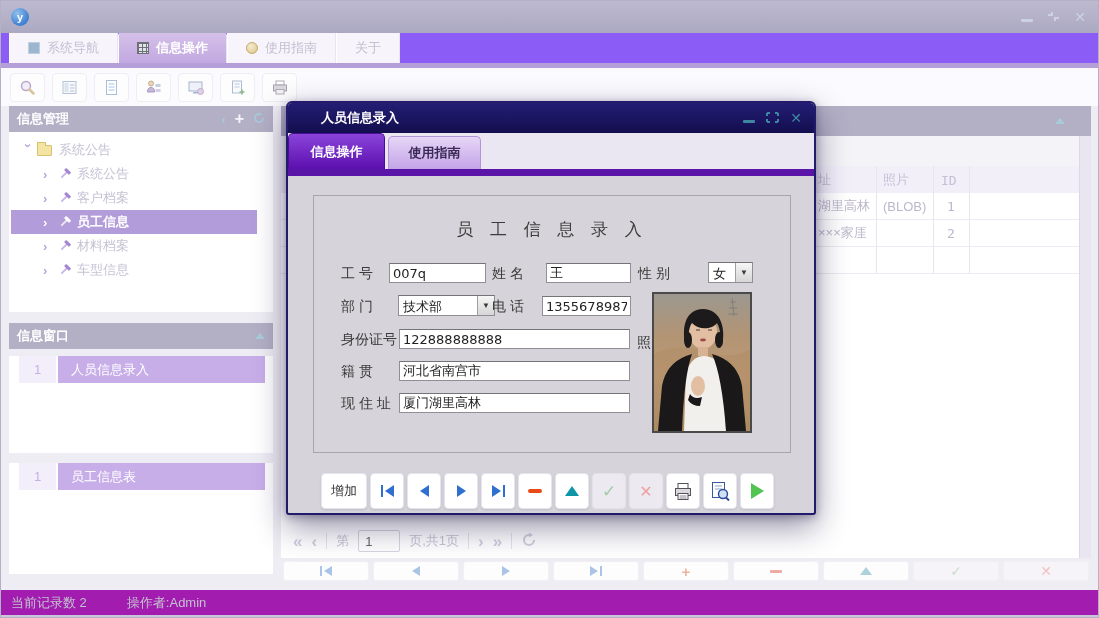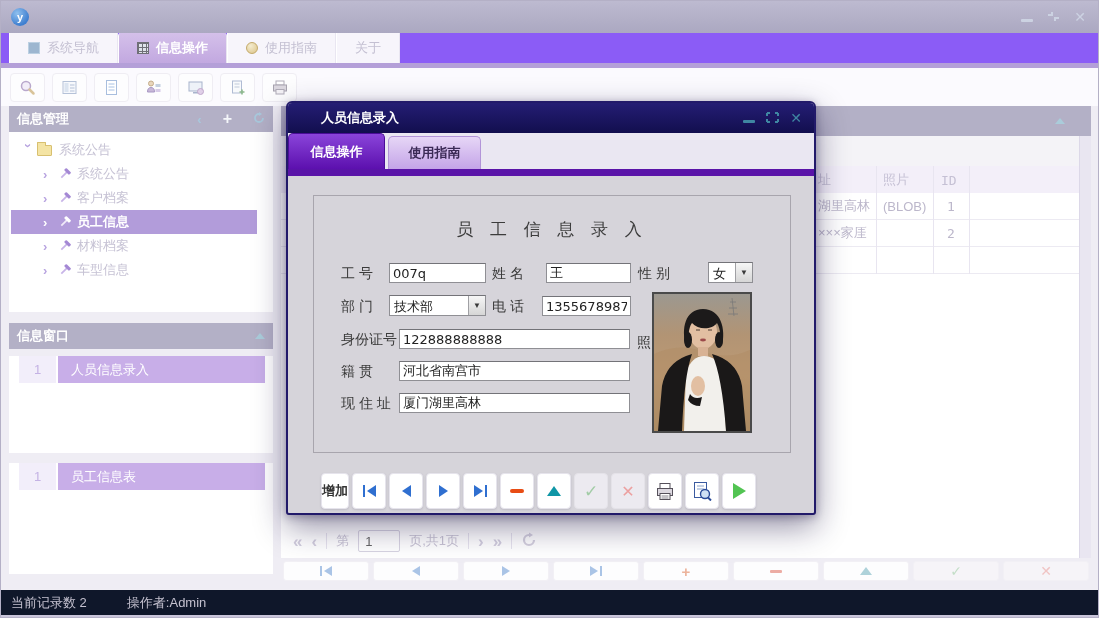--- a/index.html
+++ b/index.html
@@ -29,21 +29,21 @@
   .ic-clock { width:12px; height:12px; border-radius:50%; background:radial-gradient(circle at 35% 30%, #f4ecd0, #dcc488); border:1px solid #c4aa6a; }
   .accent-line { position:absolute; left:0; top:62px; width:1099px; height:5px; background:#b49fd8; }
 
   
   .toolbar { position:absolute; left:0; top:67px; width:1099px; height:38px; background:#fbfafe; display:flex; align-items:center; gap:7px; padding-left:9px; }
   .tbtn { width:35px; height:29px; background:#fdfdfe; border:1px solid #efedf3; border-radius:4px; display:flex; align-items:center; justify-content:center; }
 
   
   .sidebar { position:absolute; left:8px; top:105px; width:264px; height:480px; }
   .phead { height:26px; background:#b3b0c6; color:#fff; font-weight:bold; font-size:13px;
-    display:flex; align-items:center; padding:0 8px;gap:12px; }
+    display:flex; align-items:center; padding:0 8px; }
   .phead .sp { flex:1; }
   .phead .hic { color:#a8c8dc; font-size:13px; line-height:1; margin-left:9px; }
   .phead .hic.plus { color:#f4f6fa; font-size:16px; font-weight:bold; }
   .tri-up { width:0; height:0; border-left:5px solid transparent; border-right:5px solid transparent; border-bottom:6px solid #aaccda; margin-left:9px; }
   .tree { background:#fff; height:180px; padding-top:6px; font-size:13px; }
   .trow { height:24px; display:flex; align-items:center; color:#c6c2d4; margin:0 16px 0 2px; }
   .trow.lvl1 { padding-left:10px; } .trow.lvl2 { padding-left:32px; }
   .trow.selected { background:#b29cda; color:#fff; font-weight:bold; }
   .chev { color:#b8a4e0; font-size:13px; font-weight:bold; width:14px; display:inline-block; }
   .chev.open { transform:rotate(90deg); }
@@ -81,21 +81,21 @@
   .ftri-r { width:0; height:0; border-top:5px solid transparent; border-bottom:5px solid transparent; border-left:8px solid #aac4e6; }
   .ftri-l { width:0; height:0; border-top:5px solid transparent; border-bottom:5px solid transparent; border-right:8px solid #aac4e6; }
   .fbar { width:2px; height:10px; background:#aac4e6; }
   .fplus { color:#ecb49c; font-size:15px; font-weight:bold; line-height:1; }
   .fminus { width:12px; height:3px; background:#ecaca4; border-radius:1px; }
   .ftri-u { width:0; height:0; border-left:6px solid transparent; border-right:6px solid transparent; border-bottom:8px solid #aed2da; }
   .fcheck { color:#c4dec8; font-size:14px; font-weight:bold; }
   .fcross { color:#f0c4c4; font-size:14px; font-weight:bold; }
 
   
-  .statusbar { position:absolute; left:0; top:588px; width:1099px; height:26px; background:#0f172a; border-top:1px solid #f0eef4;
+  .statusbar { position:absolute; left:0; top:588px; width:1099px; height:26px; background:#a21caf; border-top:1px solid #f0eef4;
     display:flex; align-items:center; color:#c4c1cf; font-size:13px; }
   .statusbar span { margin-left:40px; } .statusbar span:first-child { margin-left:10px; }
   .bottom-strip { position:absolute; left:0; top:614px; width:1099px; height:4px; background:#c9c5da; }
 
   
   .dialog { position:absolute; left:285px; top:100px; width:530px; height:414px; border:2px solid #221a6a; border-radius:6px 6px 3px 3px;
     box-shadow:0 12px 32px rgba(20,10,60,.45), 0 2px 8px rgba(20,10,60,.3); background:#d6d4da; }
   .dtitle { height:30px; background:linear-gradient(#241d74,#120e4e); border-radius:4px 4px 0 0; display:flex; align-items:center; }
   .dtitle .t { margin-left:33px; color:#fff; font-weight:bold; font-size:13px; }
   .dctrl { position:absolute; right:12px; top:0; height:30px; display:flex; align-items:center; gap:11px; }
@@ -114,21 +114,21 @@
   .finput { position:absolute; height:20px; border:1px solid #8f8f94; border-top-color:#737378; background:#fff; font-size:13px; padding:0 3px; color:#222; font-family:"DejaVu Sans","Liberation Sans",sans-serif; }
   .fselect { position:absolute; height:21px; background:#fff; border:1px solid #8f8f94; border-top-color:#737378; display:flex; }
   .fselect .val { flex:1; font-size:13px; color:#222; padding:2px 0 0 4px; }
   .fselect .db { width:17px; background:linear-gradient(#f6f6f6,#d6d6d6); border-left:1px solid #a0a0a4; display:flex; align-items:center; justify-content:center; color:#3a3a3a; font-size:8px; }
   .photo { position:absolute; left:338px; top:96px; width:100px; height:141px; border:2px solid #4a4a4a; }
   .photo-label { position:absolute; left:323px; top:138px; color:#3a3a3a; font-size:14px; }
 
   .dbuttons { position:absolute; left:33px; top:297px; display:flex; gap:3px; }
   .dbtn { width:34px; height:36px; background:#fff; border:1px solid #e6e4ec; border-radius:4px; box-shadow:0 1px 2px rgba(120,115,140,.25);
     display:flex; align-items:center; justify-content:center; gap:2px; font-size:13px; color:#333; }
-  .dbtn.wide { width:28px;font-weight:bold; }
+  .dbtn.wide { width:46px; }
   .dbtn.disabled { background:#eceaf0; border-color:#e4e2e8; box-shadow:none; }
   .tri-rb { width:0; height:0; border-top:6px solid transparent; border-bottom:6px solid transparent; border-left:9px solid #2f6fd0; }
   .tri-lb { width:0; height:0; border-top:6px solid transparent; border-bottom:6px solid transparent; border-right:9px solid #2f6fd0; }
   .barb { width:2px; height:12px; background:#2f6fd0; }
   .dminus { width:14px; height:4px; background:#e84c14; border-radius:2px; }
   .dtri-u { width:0; height:0; border-left:7px solid transparent; border-right:7px solid transparent; border-bottom:10px solid #0f96a6; }
   .dcheck-dis { color:#a2cca6; font-size:17px; font-weight:bold; }
   .dcross-dis { color:#eca0a0; font-size:16px; font-weight:bold; }
   .dplay { width:0; height:0; border-top:8px solid transparent; border-bottom:8px solid transparent; border-left:13px solid #52c452; }
 </style>
@@ -449,21 +449,21 @@
         <input class="finput" style="left: 75px; top: 67px; width: 97px;" value="007q">
         <span class="flabel" style="left:178px; top:69px;">姓 名</span>
         <input class="finput" style="left: 232px; top: 67px; width: 85px;" value="王">
         <span class="flabel" style="left:324px; top:69px;">性 别</span>
         <div class="fselect" style="left:394px; top:66px; width:45px;">
           <span class="val">女</span>
           <span class="db">▼</span>
         </div>
 
         <span class="flabel" style="left:27px; top:102px;">部 门</span>
-        <div class="fselect" style="left:75px; top:99px; width:97px;">
+        <div class="fselect" style="left:84px; top:99px; width:97px;">
           <span class="val">技术部</span>
           <span class="db">▼</span>
         </div>
         <span class="flabel" style="left:178px; top:102px;">电 话</span>
         <input class="finput" style="left: 228px; top: 100px; width: 89px;" value="13556789876">
 
         <span class="flabel" style="left:27px; top:135px;">身份证号</span>
         <input class="finput" style="left: 85px; top: 133px; width: 231px;" value="122888888888">
 
         <span class="flabel" style="left:27px; top:167px;">籍 贯</span>

